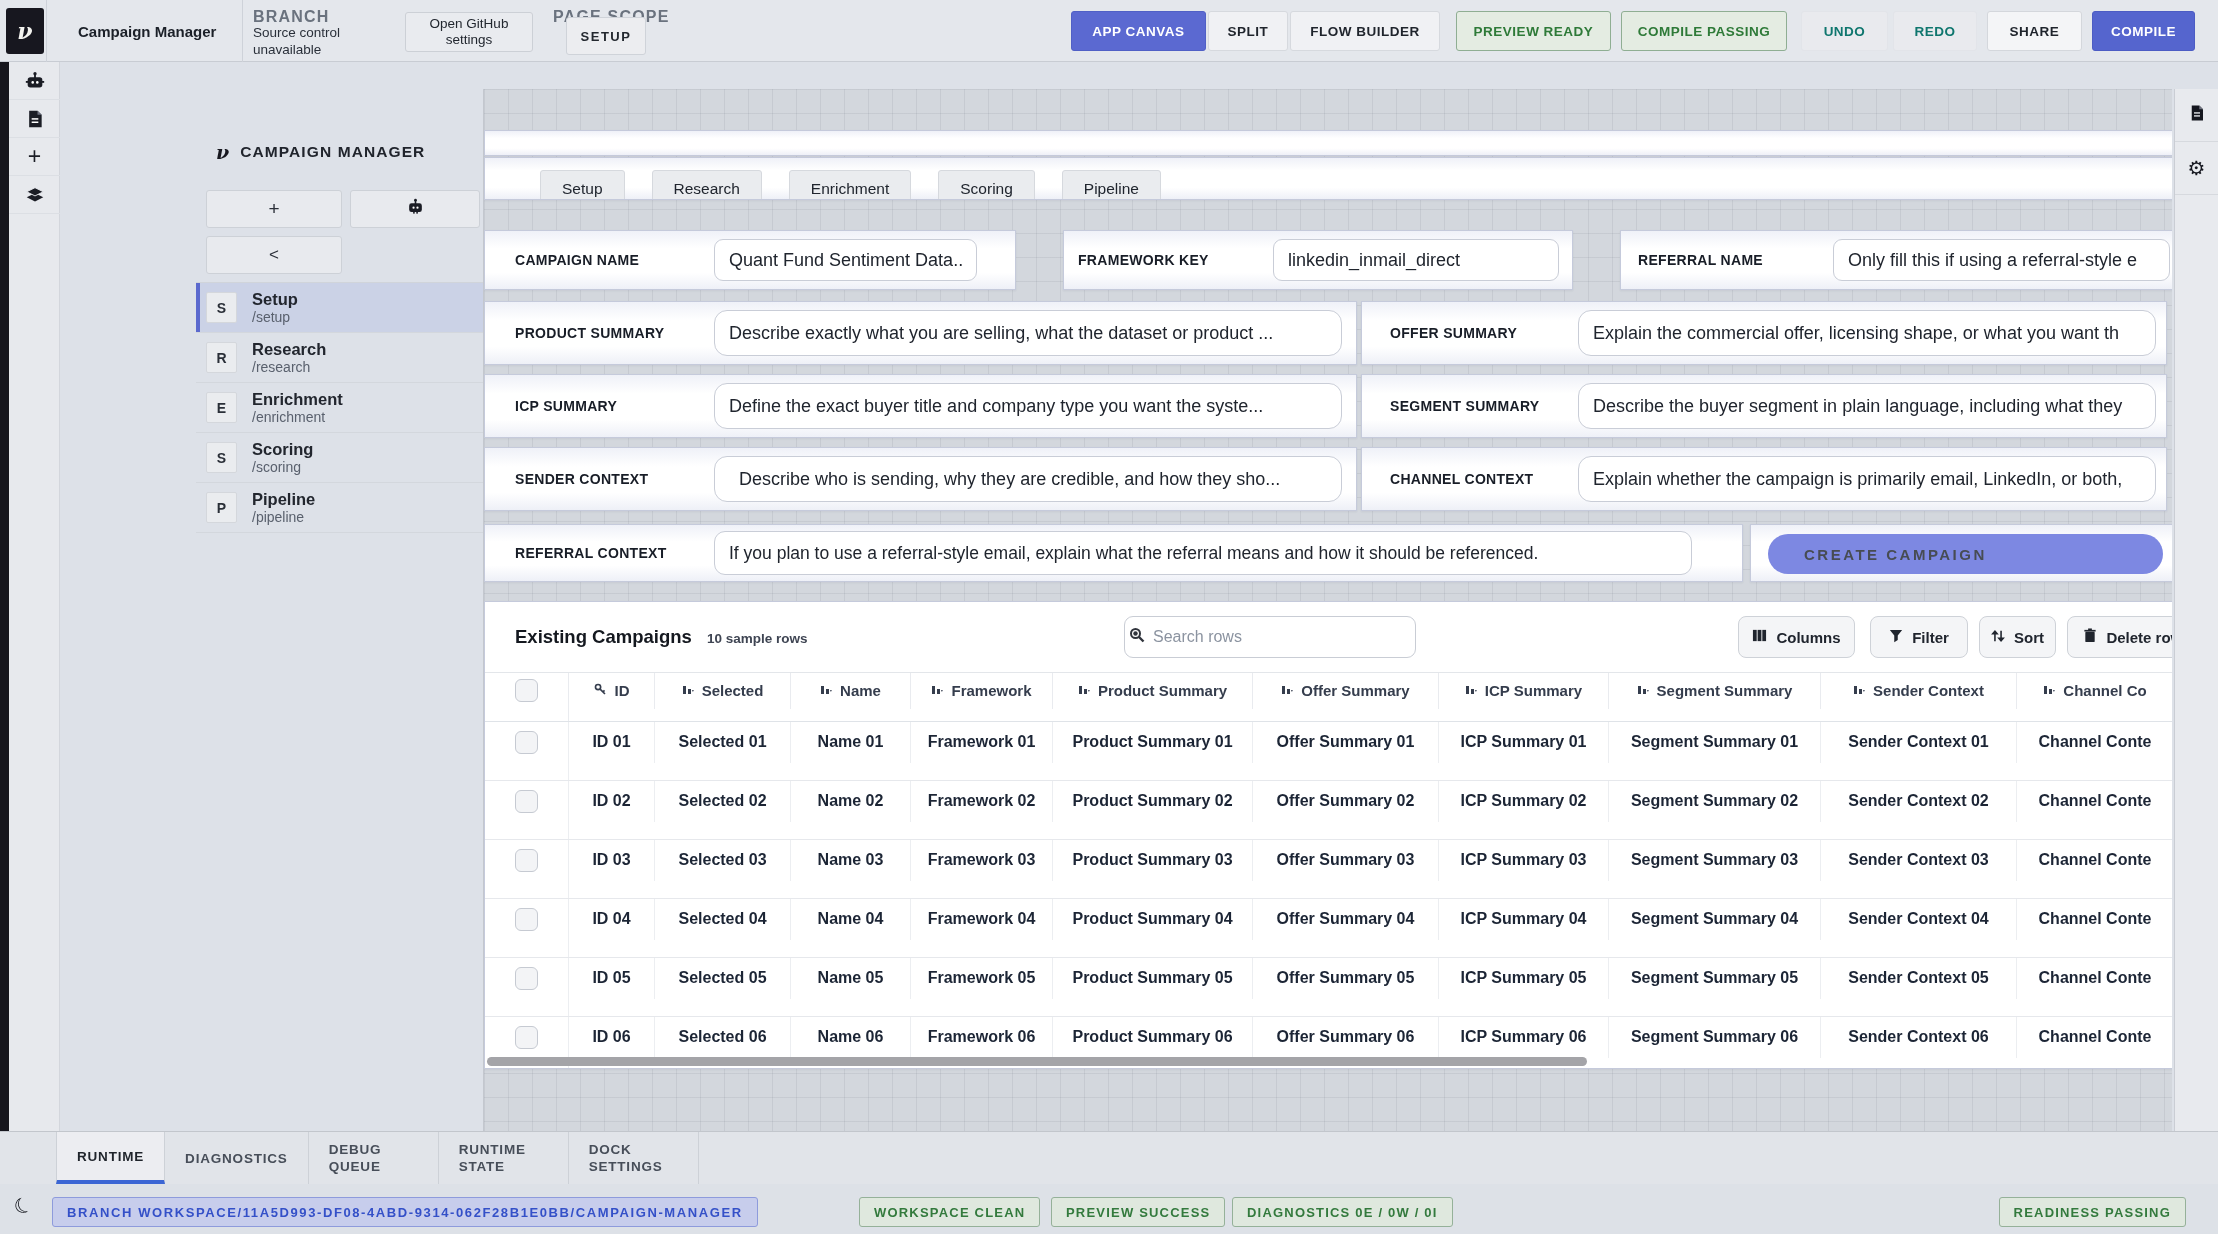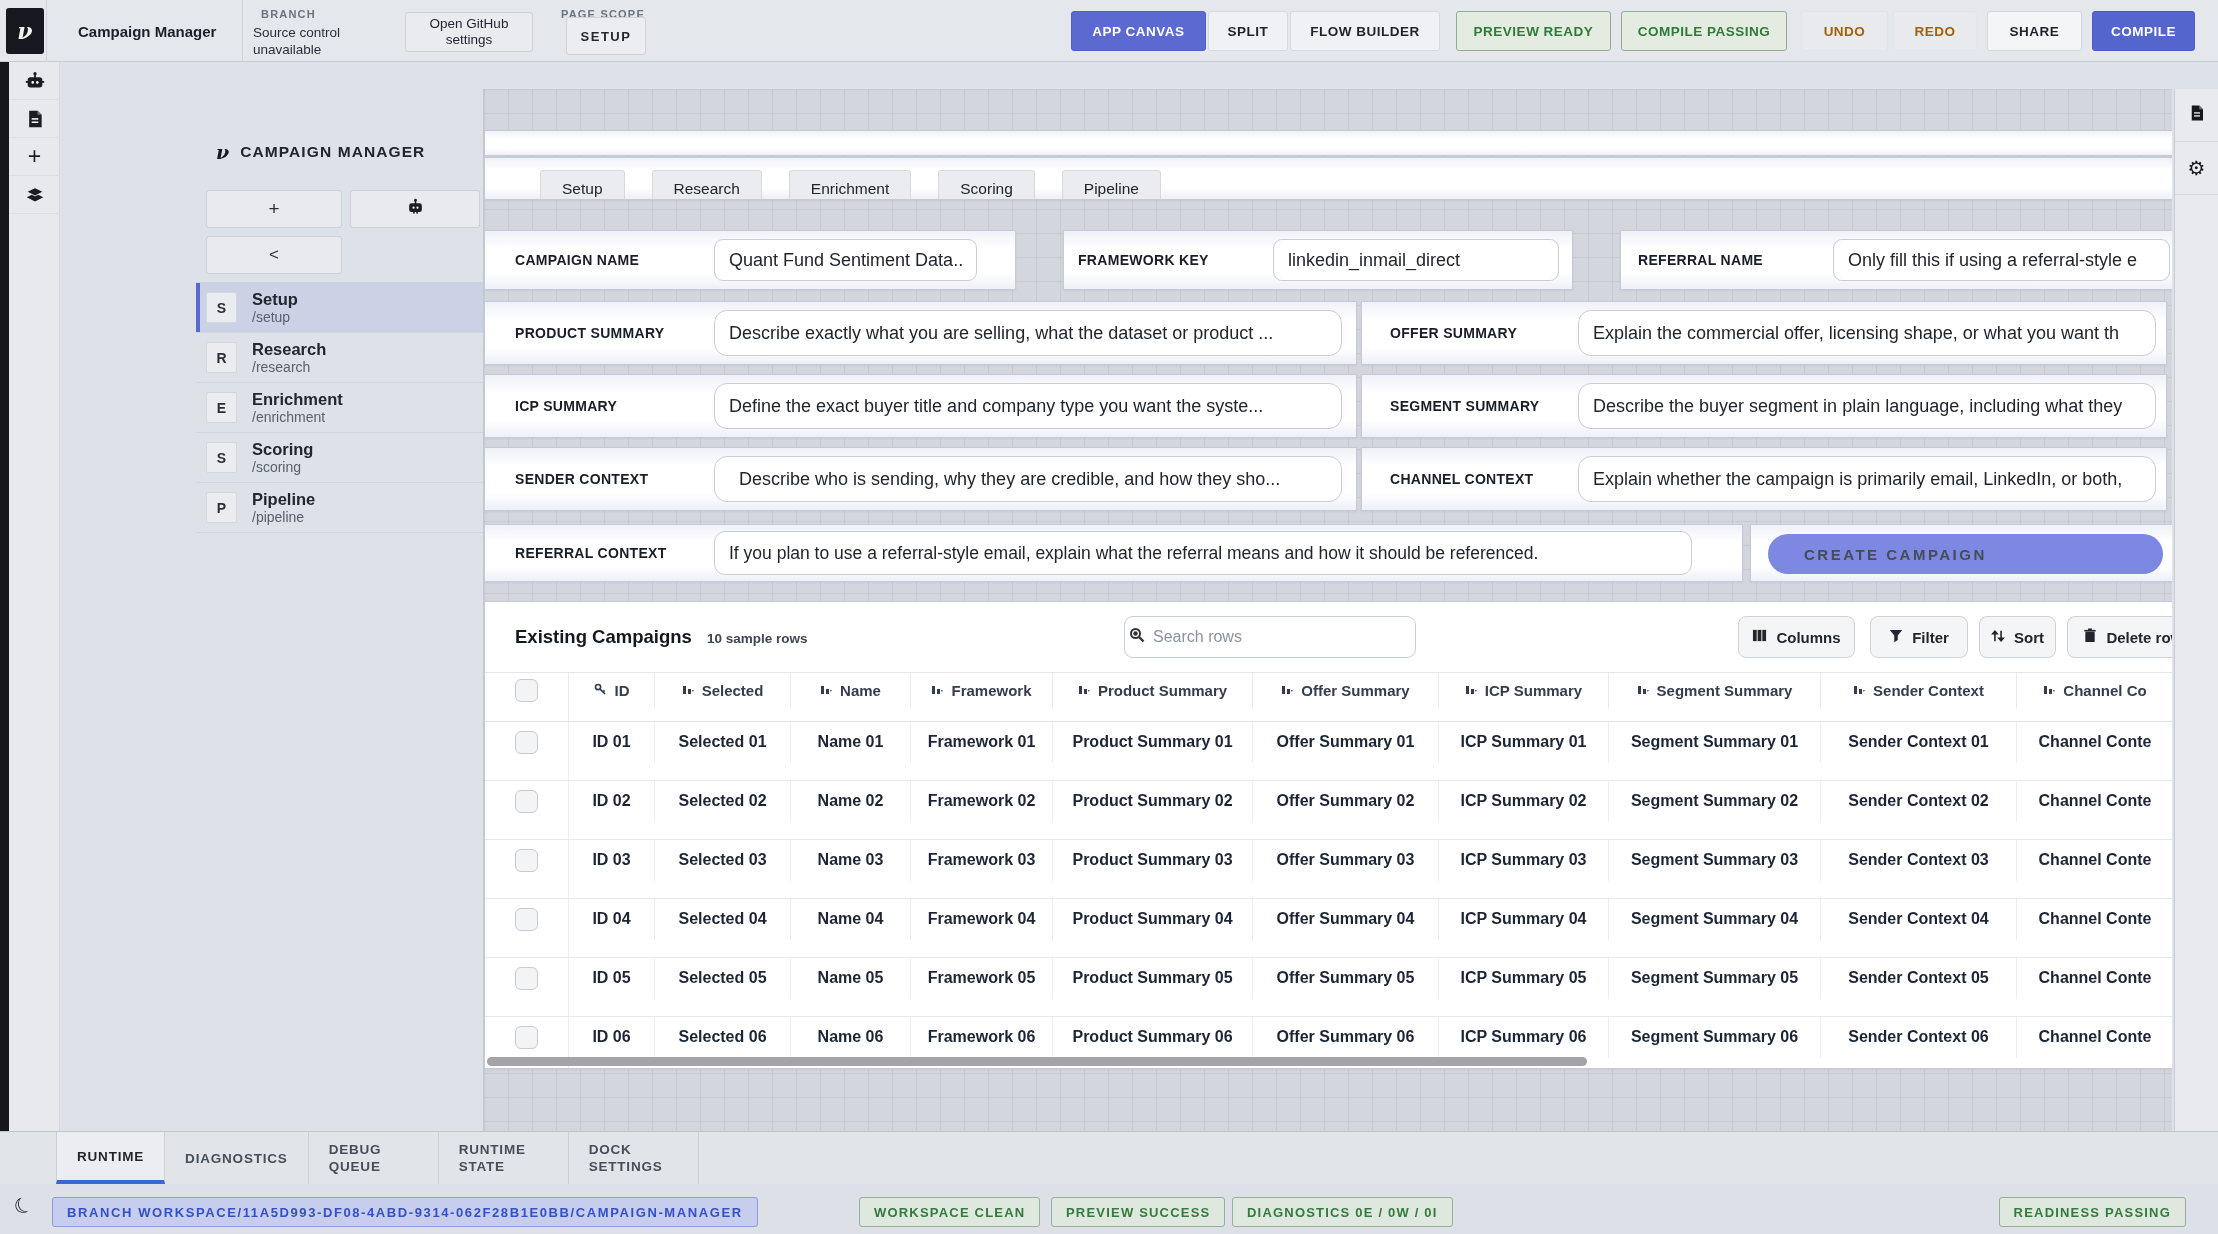--- a/index.html
+++ b/index.html
@@ -4,32 +4,32 @@
 <style>
   * { margin:0; padding:0; box-sizing:border-box; }
   html,body { width:2218px; height:1234px; }
   body { font-family:"Liberation Sans", sans-serif; background:#dde1e8; position:relative; overflow:hidden; }
 
   
   .topbar { position:absolute; left:0; top:0; width:2218px; height:62px; background:#e4e7ec; border-bottom:1px solid #c8ccd3; z-index:20; }
   .logo-sq { position:absolute; left:6px; top:8px; width:38px; height:46px; background:#17171f; border-radius:3px; color:#f2f2ee; display:flex; align-items:center; justify-content:center; font:italic 700 22px "DejaVu Serif", serif; }
   .tb-sep { position:absolute; top:0; width:1px; height:62px; background:#ced2d9; }
   .app-title { position:absolute; left:78px; top:0; height:62px; display:flex; align-items:center; font-size:15px; font-weight:700; color:#1b2028; }
-  .tb-label { position:absolute; top:8px; font-size:11px; font-weight:700; letter-spacing:1.2px; color:#6a727e;margin-left:8px; }
+  .tb-label { position:absolute; top:8px; font-size:16px; font-weight:700; letter-spacing:1.2px; color:#6a727e; }
   .tb-status { position:absolute; left:253px; top:24px; width:122px; font-size:13.5px; line-height:17px; color:#2a303a; }
   .gh-btn { position:absolute; left:405px; top:12px; width:128px; height:40px; background:#e9ebef; border:1px solid #ccd0d6; border-radius:3px; font-size:13.5px; color:#22272f; display:flex; align-items:center; justify-content:center; text-align:center; line-height:16px; padding:0 10px; cursor:pointer; }
   .scope-btn { position:absolute; left:566px; top:17px; width:80px; height:38px; background:#ecedf0; border:1px solid #cfd3d9; border-radius:3px; font-size:13px; font-weight:700; letter-spacing:1.5px; color:#23282f; display:flex; align-items:center; justify-content:center; }
   .tb-right { position:absolute; left:1071px; top:11px; height:40px; display:flex; align-items:stretch; }
   .tbtn { height:40px; display:flex; align-items:center; justify-content:center; font-size:13.5px; font-weight:700; letter-spacing:.5px; border-radius:3px; cursor:pointer; white-space:nowrap; }
   .vt { background:#f0f1f4; border:1px solid #d6d9de; color:#1f242c; margin-right:2px; }
   .vt.active { background:#5b69d1; border-color:#5060c6; color:#fff; }
   .w-appcanvas{width:135px;} .w-split{width:80px;} .w-flow{width:150px;}
   .badge-green { background:#e4ece2; border:1px solid #8fae93; color:#2e7a38; }
   .w-preview{width:155px; margin-left:14px;} .w-compilep{width:166px; margin-left:10px;}
-  .ghost { background:#e9eaee; border:1px solid #e2e4e9; color:#a16207; }
+  .ghost { background:#e9eaee; border:1px solid #e2e4e9; color:#0f766e; }
   .w-undo{width:87px; margin-left:14px;} .w-redo{width:84px; margin-left:5px;}
   .w-share{width:95px; margin-left:10px; background:#f4f5f7; border:1px solid #d4d7dc; color:#1f242c;}
   .w-compile{width:103px; margin-left:10px; background:#5565ce; border:1px solid #4c5cc4; color:#fff;}
 
   
   .left-edge { position:absolute; left:0; top:62px; width:9px; height:1172px; background:#16161d; z-index:6; }
   .rail { position:absolute; left:9px; top:62px; width:51px; height:1070px; background:#e7e9ed; border-right:1px solid #d3d6dc; z-index:5; }
   .rail-cell { width:51px; height:38px; display:flex; align-items:center; justify-content:center; border-bottom:1px solid #dcdfe4; cursor:pointer; }
   .rail svg { display:block; }
 

